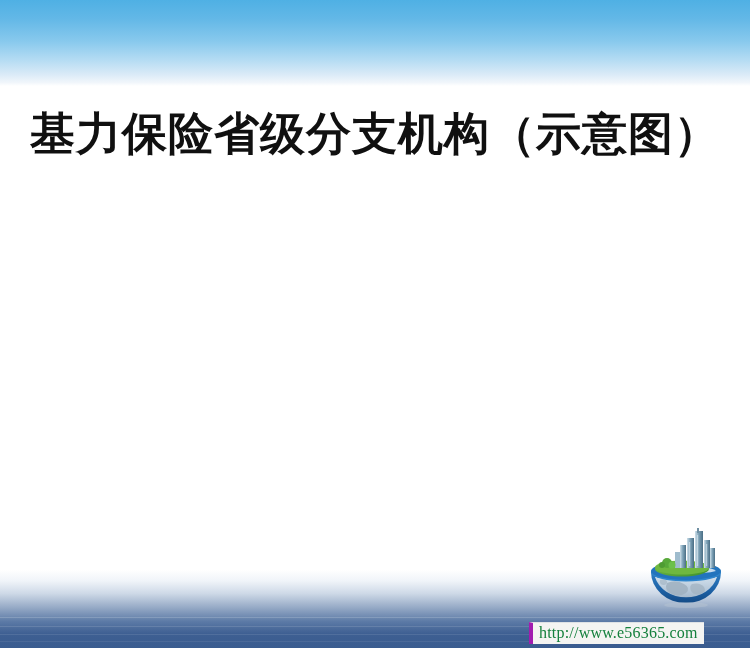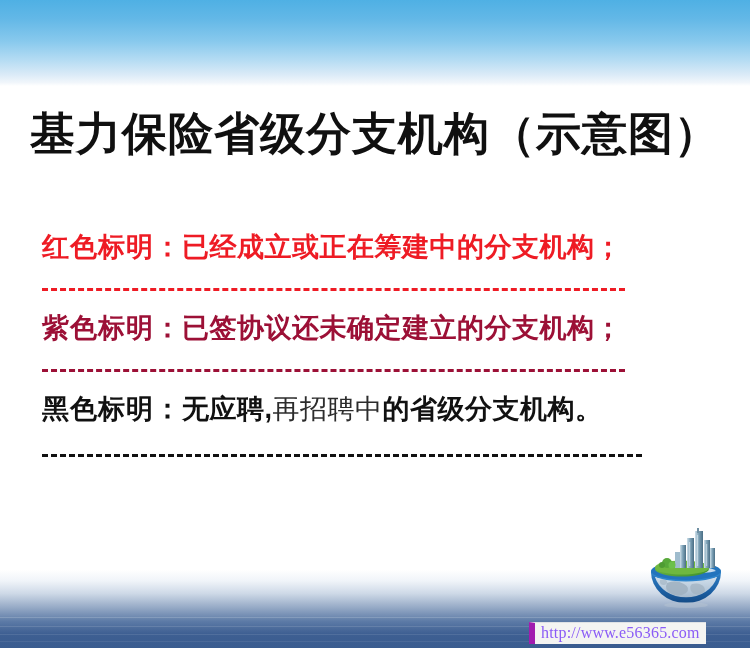--- a/index.html
+++ b/index.html
@@ -128,57 +128,39 @@
   }
   .logo svg { display: block; }
 
   
   .watermark {
     position: absolute;
     left: 529px;
     top: 622px;
     padding: 1px 6px 2px 6px;
     background: #f4f4f2;
-    border-left: 6px solid #a21caf;
+    border-left: 4px solid #a21caf;
     border-top: 1px solid #dfe2e5;
     font-family: "Liberation Serif", "DejaVu Serif", serif;
     font-size: 16px;
-    color: #8b5cf6;
+    color: #15803d;
     letter-spacing: 0.2px;
     white-space: nowrap;
   }
 </style>
 </head>
 <body>
 
 <div id="slide">
 
   <div class="sky-band"></div>
   <div class="sky-fade"></div>
 
   <div class="slide-title">基力保险省级分支机构（示意图）</div>
 
-  <div class="legend">
-
-    <div class="legend-row row-red">
-      <span class="lead">红色标明：</span><span>已经成立或正在筹建中的分支机构；</span>
-    </div>
-    <div class="sep sep-red"></div>
-
-    <div class="legend-row row-purple">
-      <span class="lead">紫色标明：</span><span>已签协议还未确定建立的分支机构；</span>
-    </div>
-    <div class="sep sep-purple"></div>
-
-    <div class="legend-row row-black">
-      <span class="lead">黑色标明：</span><span>无应聘,</span><span class="faded">再招聘中</span><span>的省级分支机构。</span>
-    </div>
-    <div class="sep sep-black"></div>
-
-  </div>
 
   <div class="water-band">
     <div class="water-streak w1"></div>
     <div class="water-streak w2"></div>
     <div class="water-streak w3"></div>
     <div class="water-streak w4"></div>
   </div>
 
   <div class="logo">
     <svg width="98" height="86" viewBox="0 0 98 86" xmlns="http://www.w3.org/2000/svg">

